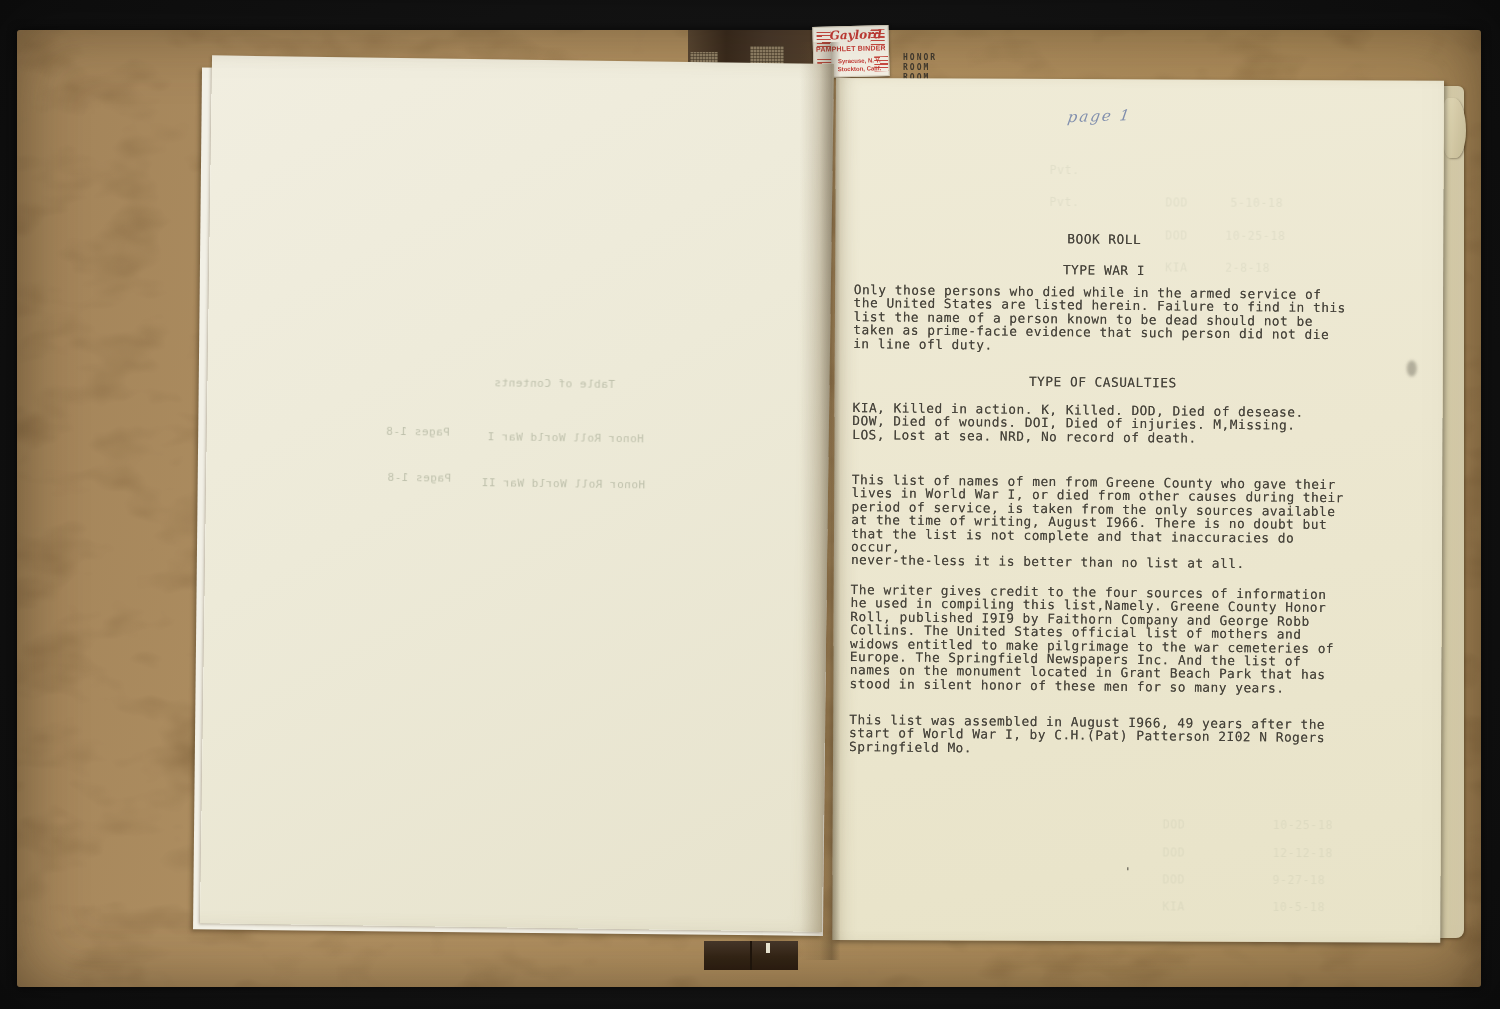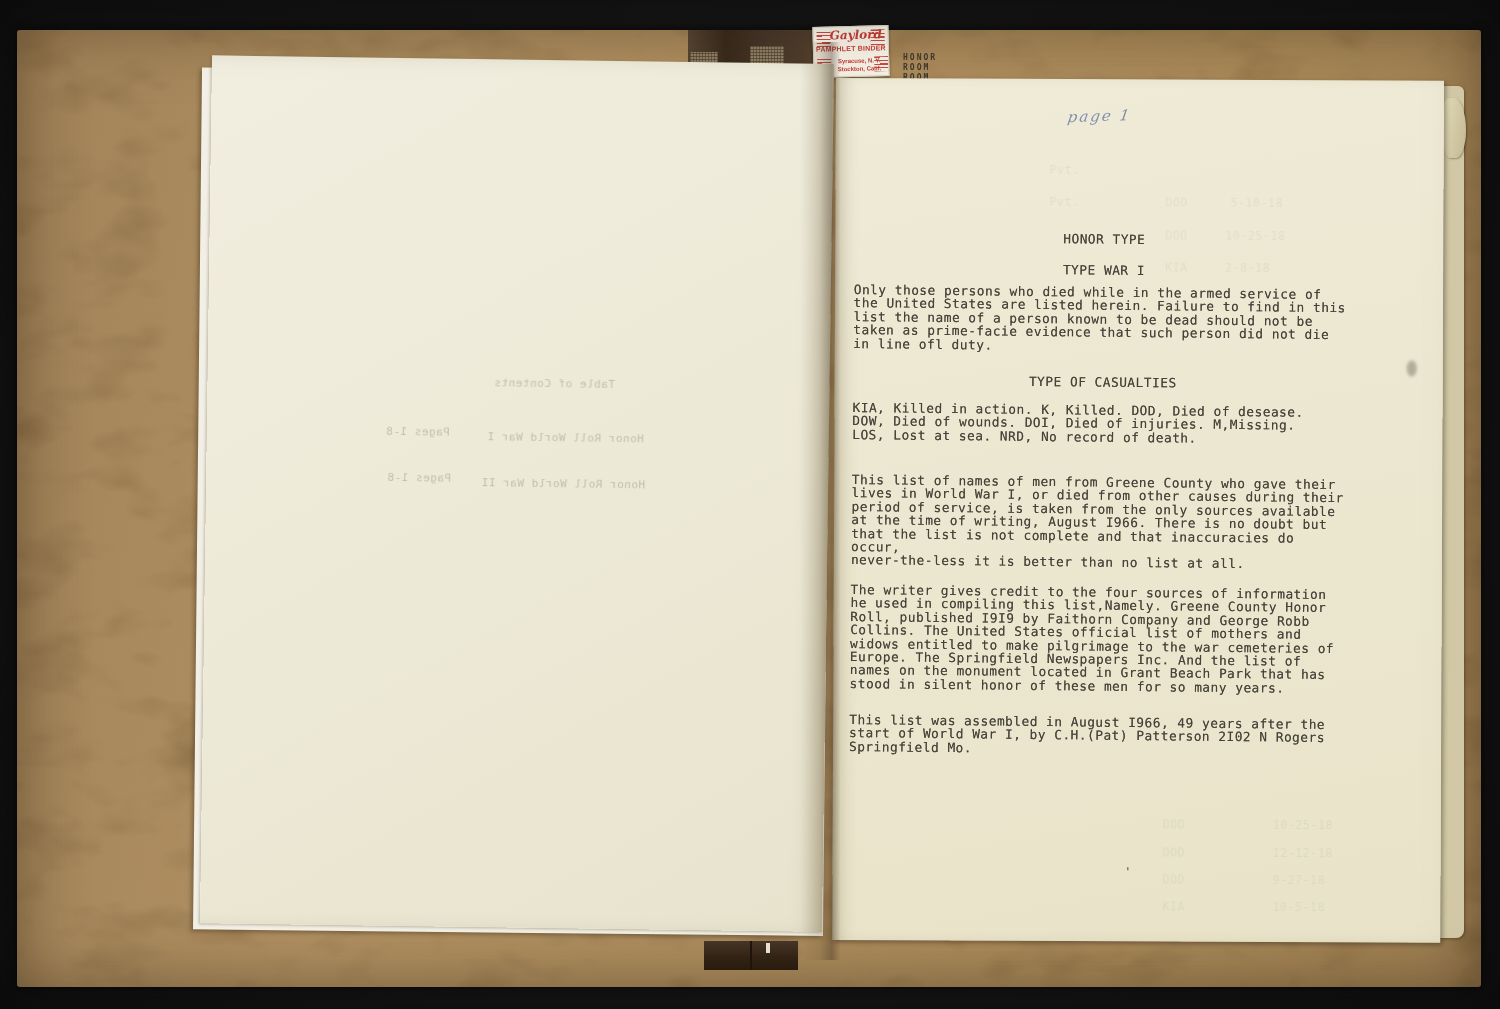--- a/index.html
+++ b/index.html
@@ -172,21 +172,21 @@
     <span class="bleed" style="left:330px;top:738px">DOD</span>
     <span class="bleed" style="left:440px;top:738px">10-25-18</span>
     <span class="bleed" style="left:330px;top:766px">DOD</span>
     <span class="bleed" style="left:440px;top:766px">12-12-18</span>
     <span class="bleed" style="left:330px;top:793px">DOD</span>
     <span class="bleed" style="left:440px;top:793px">9-27-18</span>
     <span class="bleed" style="left:330px;top:820px">KIA</span>
     <span class="bleed" style="left:440px;top:820px">10-5-18</span>
 
     <div class="typed">
-      <div class="t-title"><span>HONOR TYPE</span><br>
+      <div class="t-title"><span>BOOK ROLL</span><br>
         <span>TYPE WAR I</span></div>
       <div class="t-p1">Only those persons who died while in the armed service of
 the United States are listed herein. Failure to find in this
 list the name of a person known to be dead should not be
 taken as prime-facie evidence that such person did not die
 in line ofl duty.</div>
       <div class="t-h2">TYPE OF CASUALTIES</div>
       <div class="t-types">KIA, Killed in action. K, Killed. DOD, Died of desease.
 DOW, Died of wounds. DOI, Died of injuries. M,Missing.
 LOS, Lost at sea. NRD, No record of death.</div>

